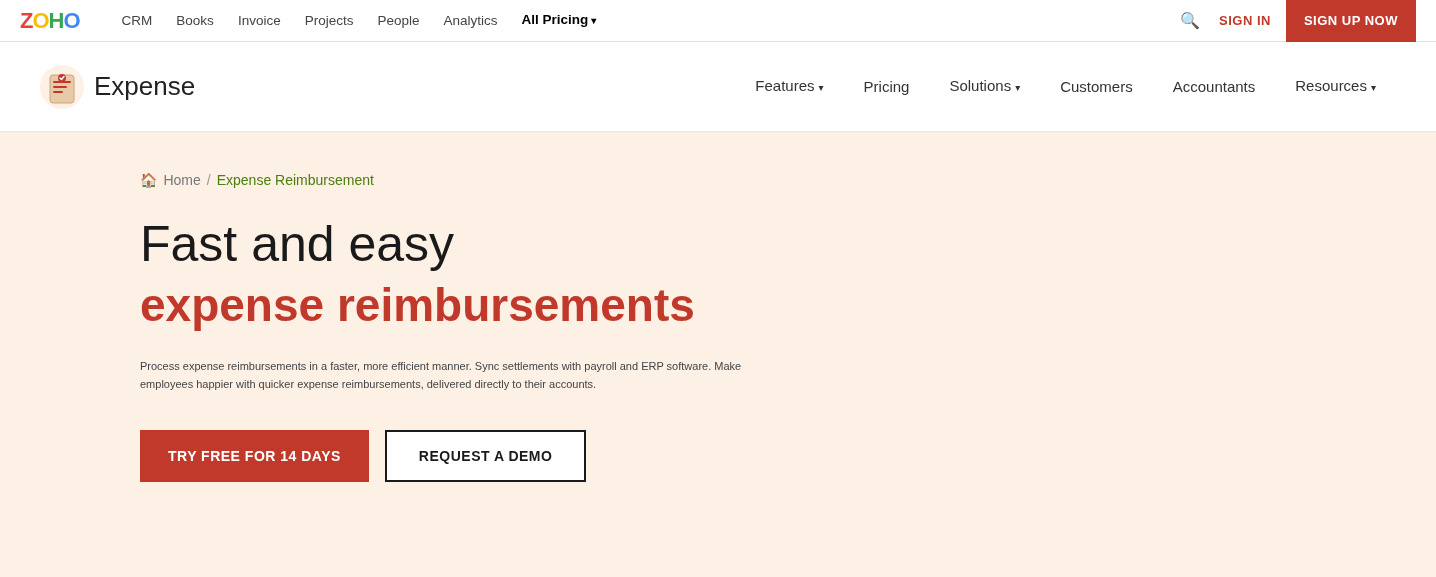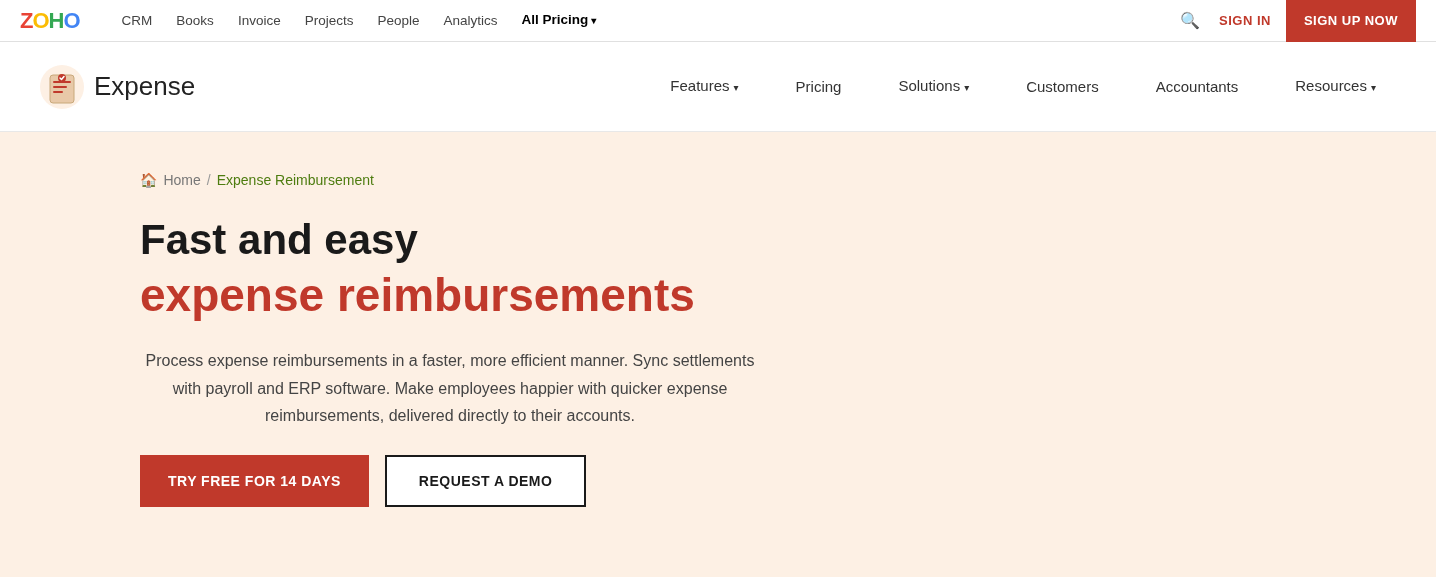--- a/index.html
+++ b/index.html
@@ -113,21 +113,21 @@
     }
     .product-logo-name {
       font-size: 26px;
       font-weight: 400;
       color: #222;
     }
     .product-nav-links {
       display: flex;
       align-items: center;
       list-style: none;
-      gap: 17px;
+      gap: 0;
     }
     .product-nav-links li a {
       text-decoration: none;
       color: #333;
       font-size: 15px;
       padding: 0 20px;
       line-height: 90px;
       display: block;
     }
     .dropdown-arrow {
@@ -156,40 +156,39 @@
     .breadcrumb .home-icon {
       font-size: 14px;
     }
     .breadcrumb .separator {
       color: #999;
     }
     .breadcrumb .current {
       color: #4d7c0f;
     }
     .hero-title-black {
-      font-size: 42px;
-      font-weight: 700;
+      font-size: 50px;
+      font-weight: 400;
       color: #1a1a1a;
       line-height: 1.15;
       margin-bottom: 4px;
     }
     .hero-title-red {
       font-size: 46px;
       font-weight: 900;
       color: #c0392b;
       line-height: 1.2;
       margin-bottom: 24px;
     }
     .hero-description {
-      font-size: 16px;
+      font-size: 11px;
       color: #444;
       line-height: 1.7;
       max-width: 620px;
-      margin-bottom: 26px;
-      text-align: center;
+      margin-bottom: 36px;
     }
     .hero-buttons {
       display: flex;
       align-items: center;
       gap: 16px;
     }
     .btn-primary {
       background: #c0392b;
       color: #fff;
       border: none;

